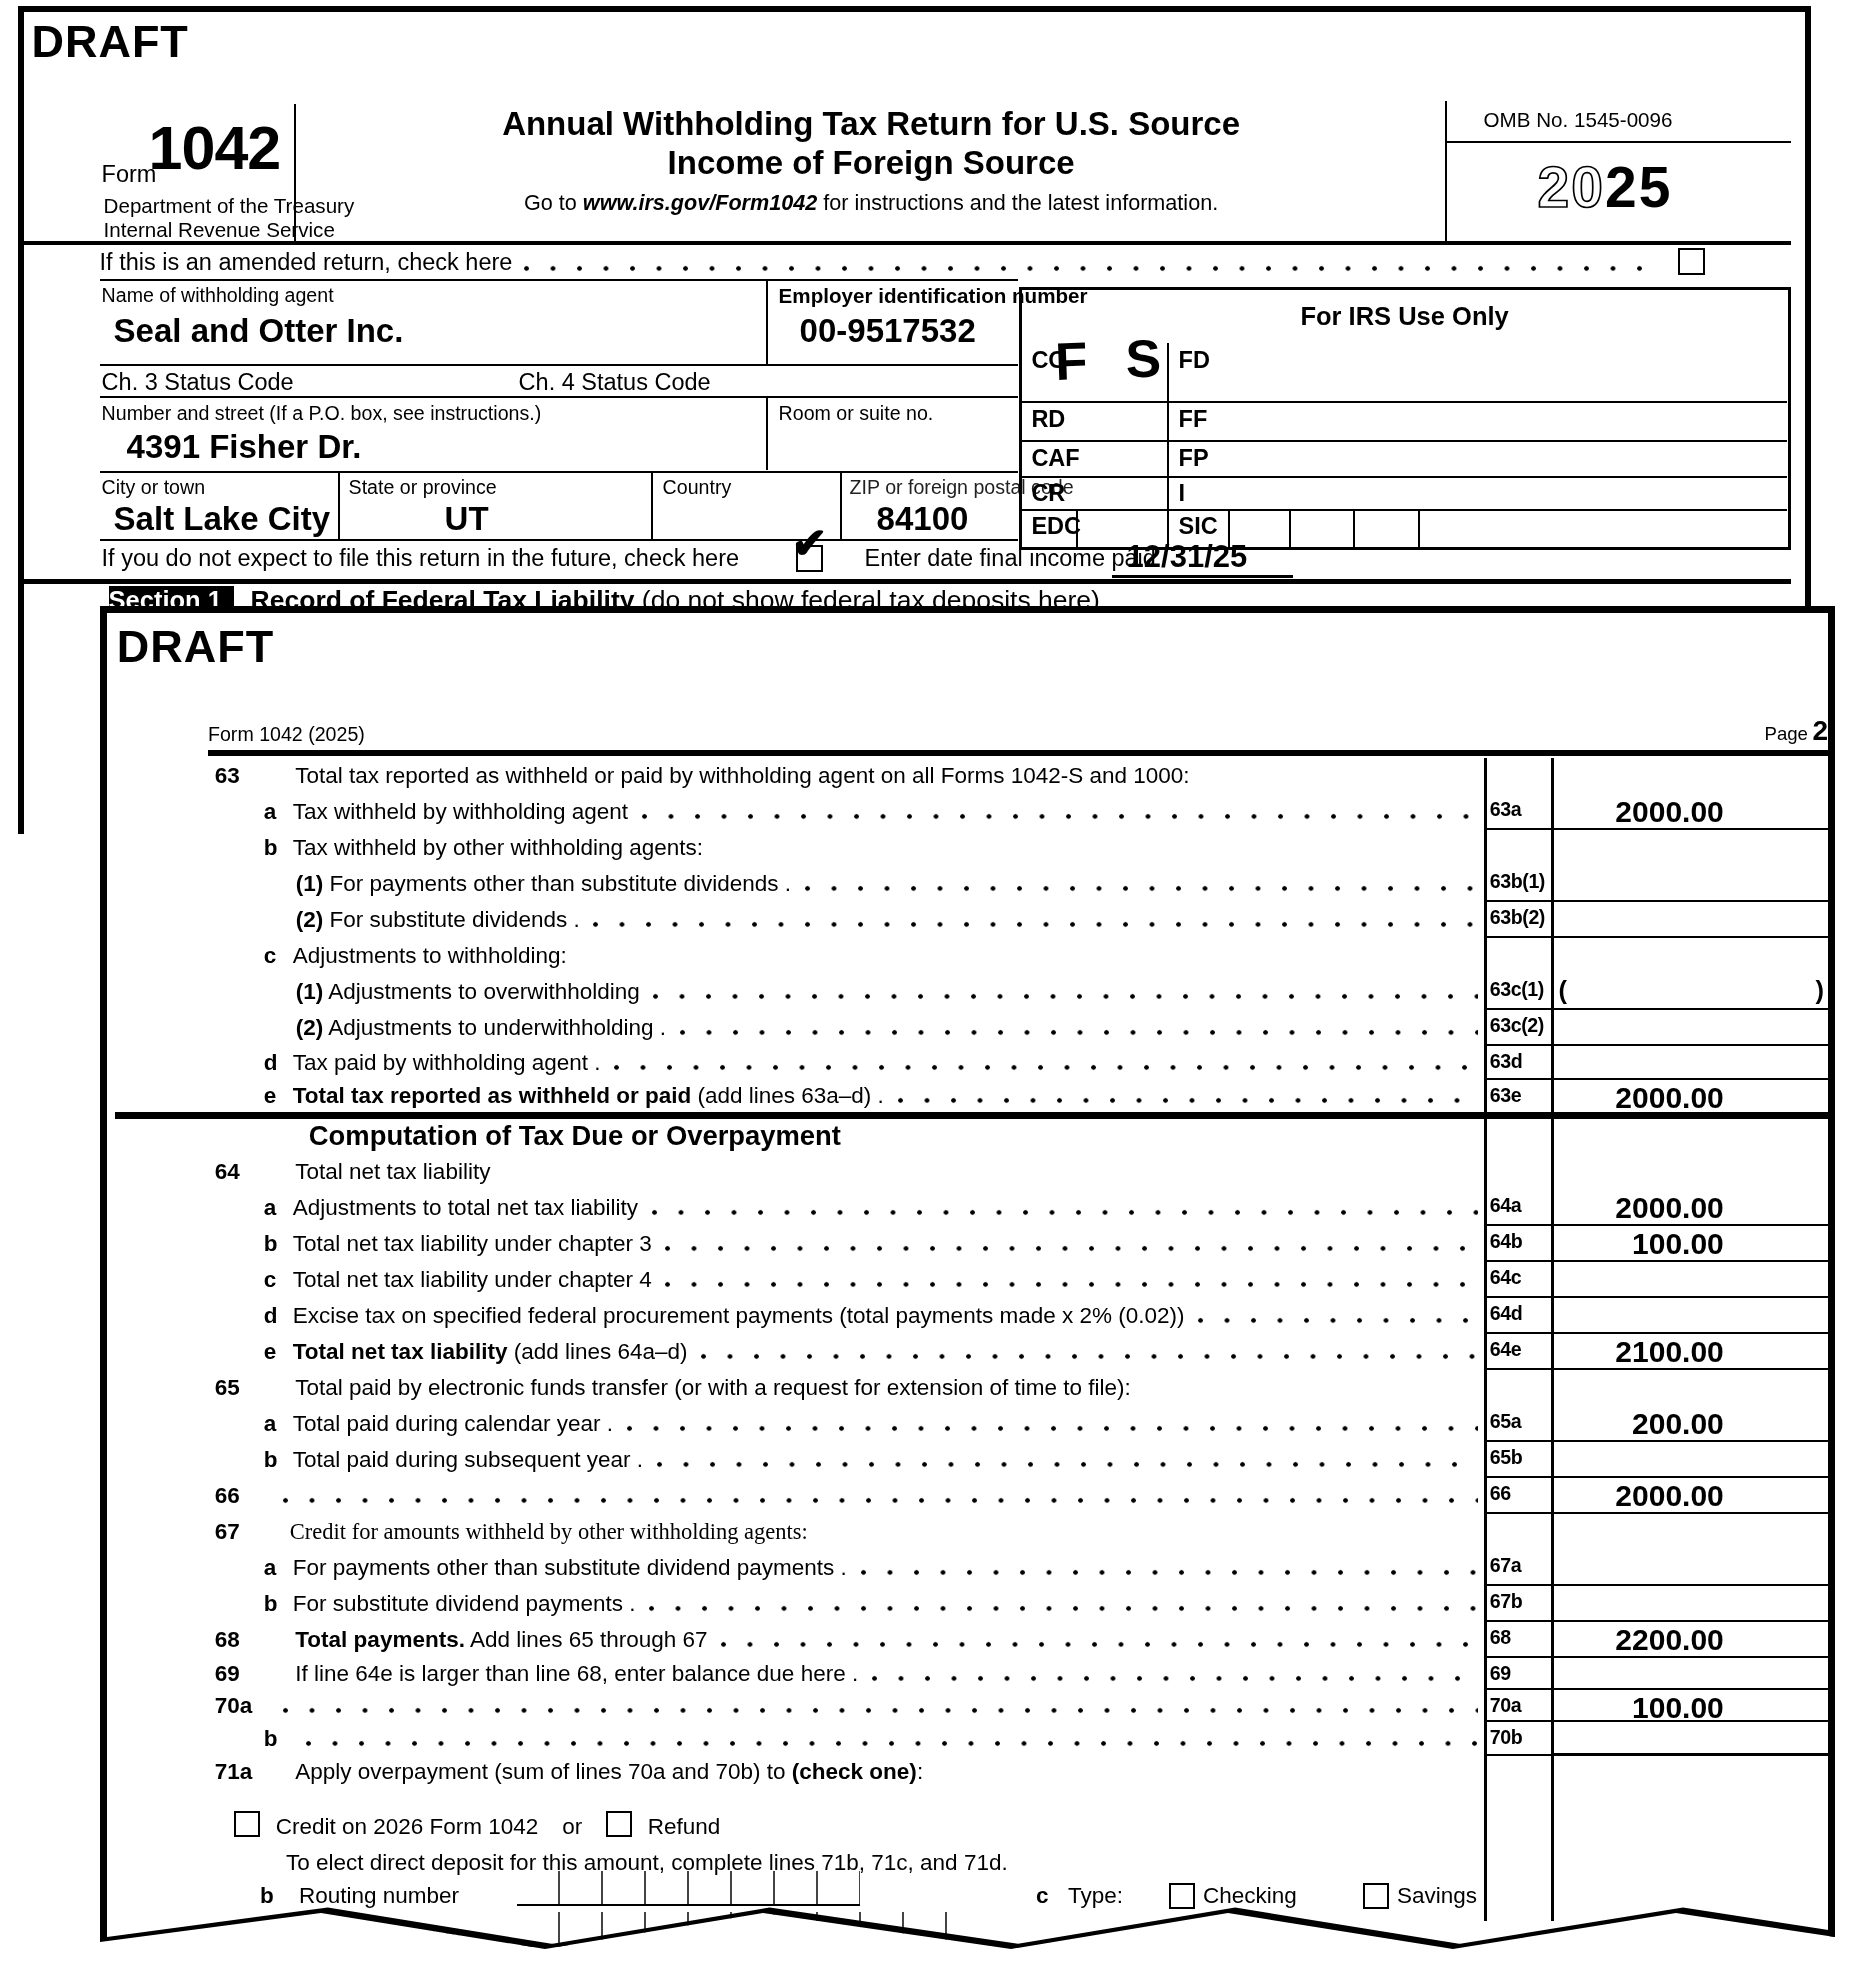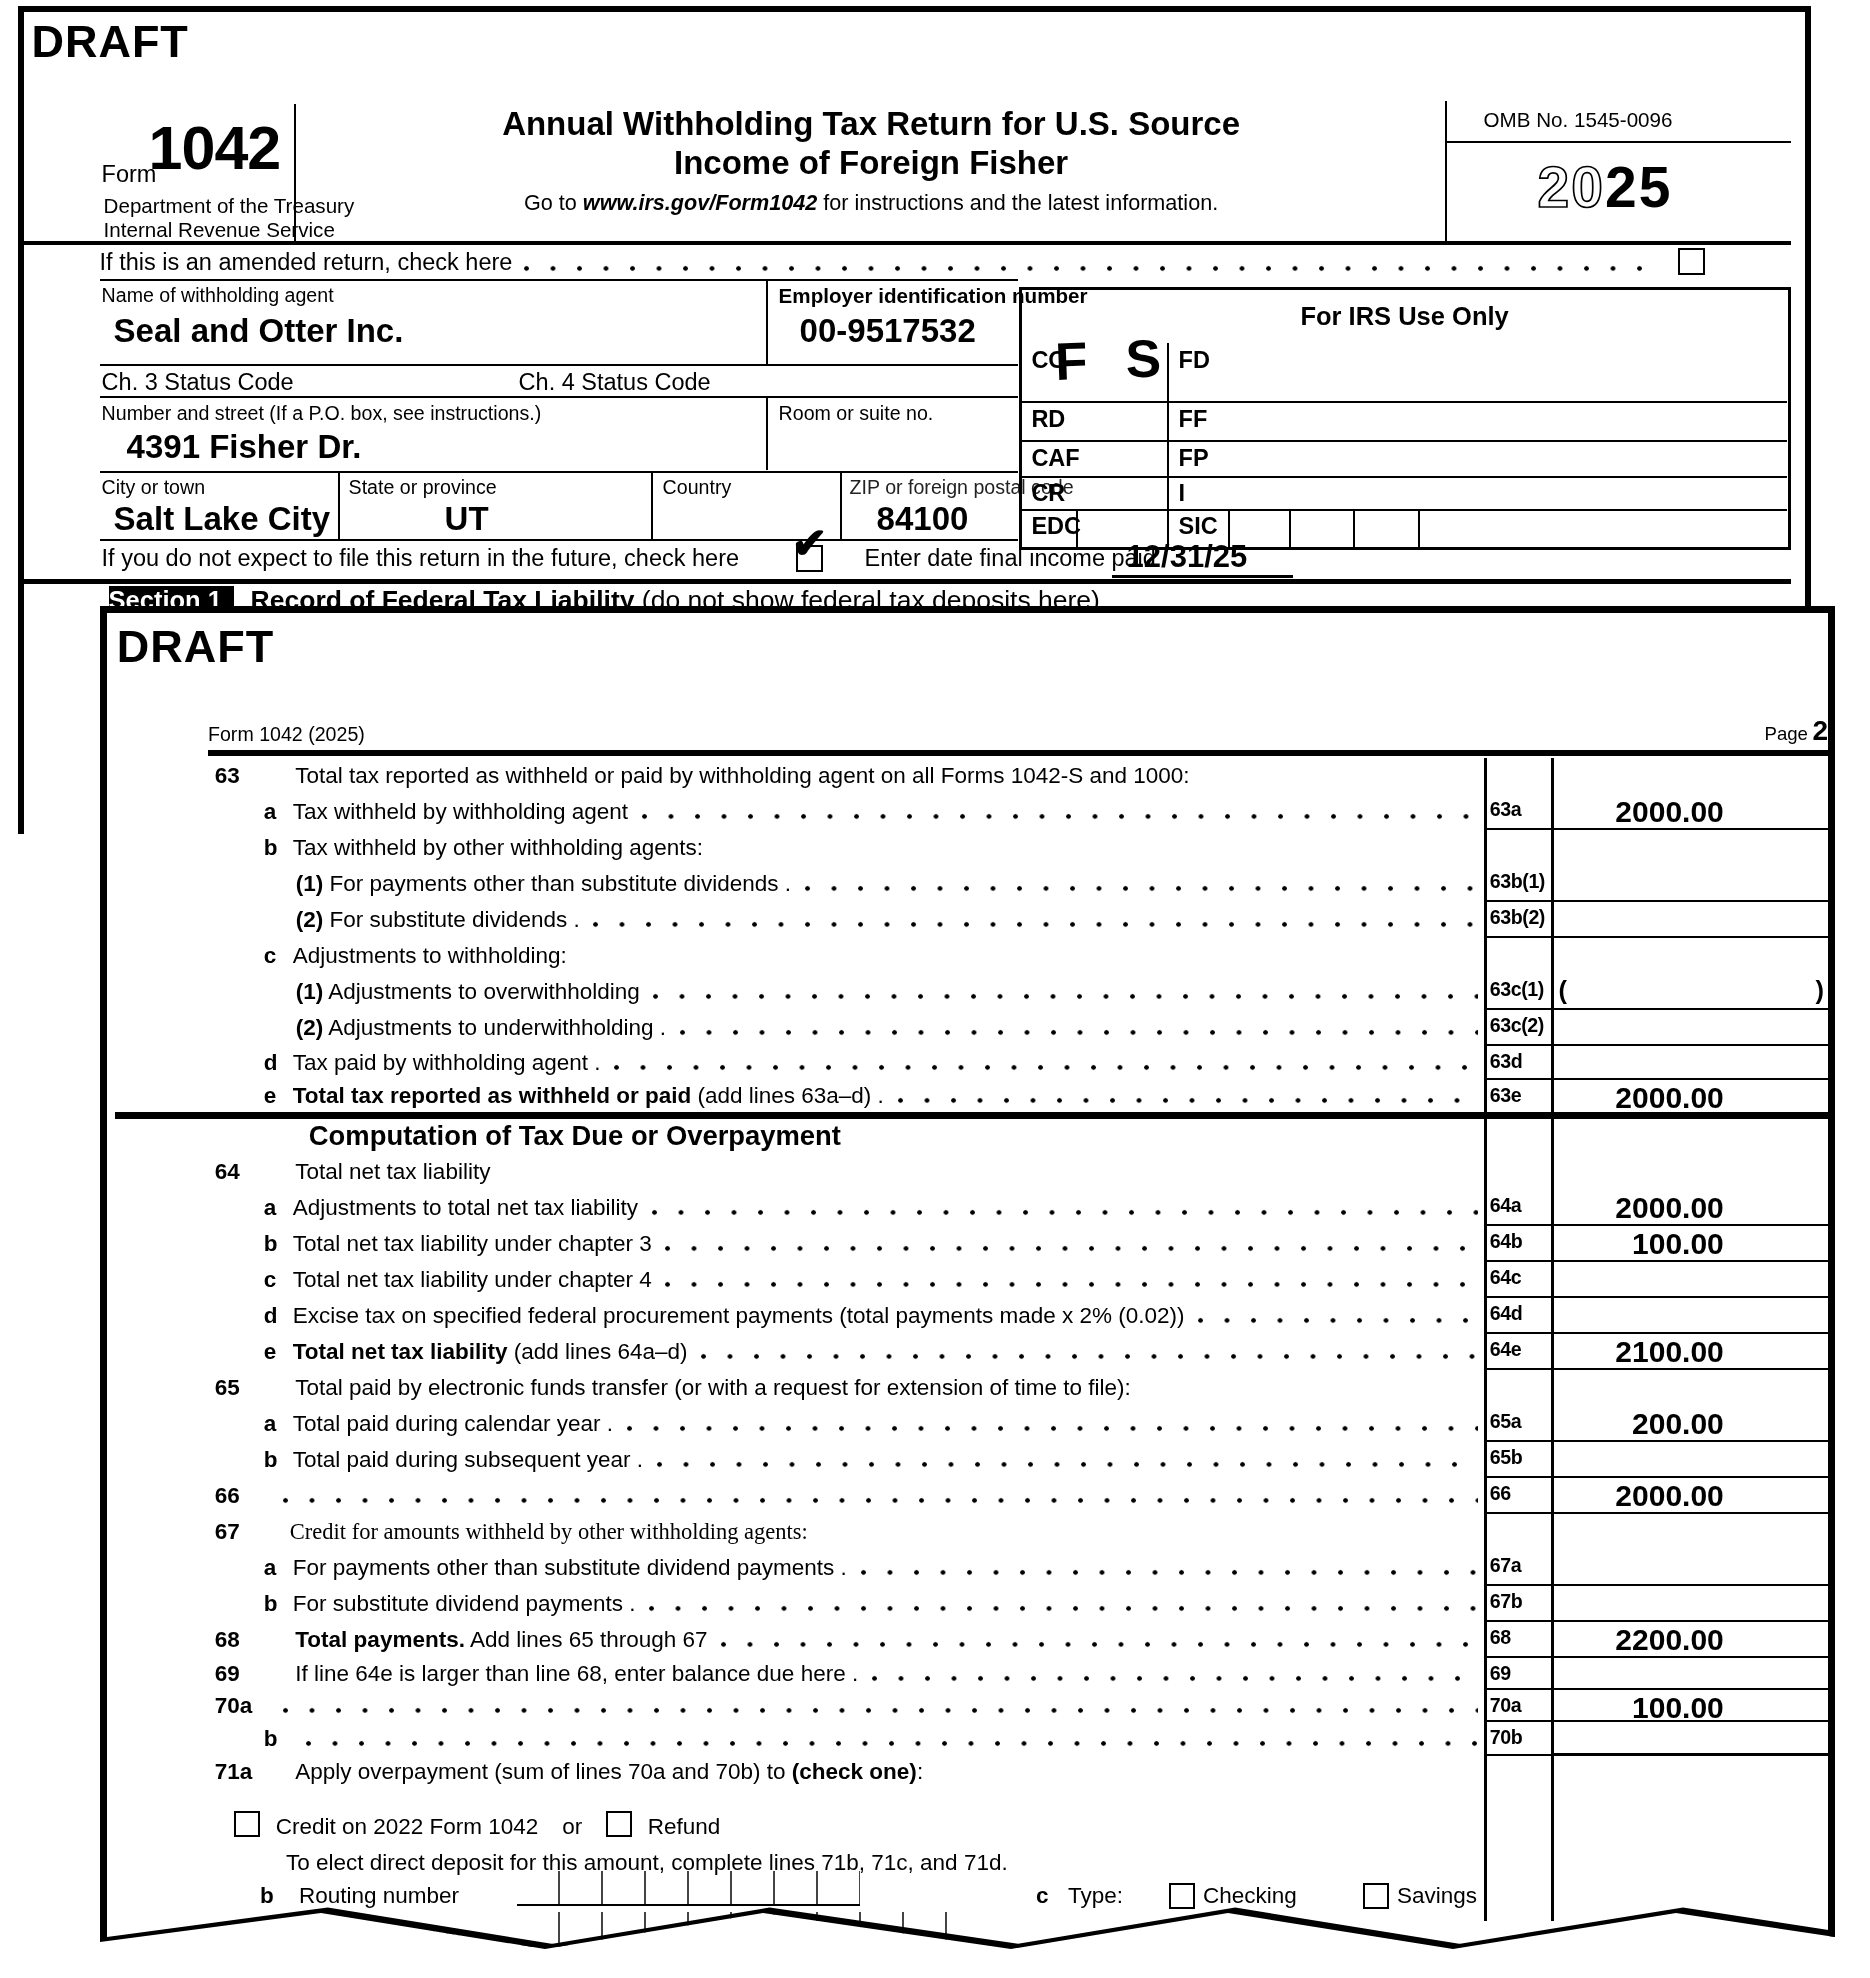--- a/index.html
+++ b/index.html
@@ -78,21 +78,21 @@
     <div class="abs draft" style="left:7.8px;top:3.9px;">DRAFT</div>
 
     <div class="abs formword" style="left:78px;top:149px;">Form</div>
     <div class="abs formnum" style="left:125px;top:106px;">1042</div>
     <div class="abs dept" style="left:80px;top:182px;">Department of the Treasury</div>
     <div class="abs dept" style="left:80px;top:206px;">Internal Revenue Service</div>
     <div class="vline" style="left:270px;top:92px;height:137px;"></div>
 
     <div class="abs title" style="left:279px;top:92px;width:1137px;">
       <span>Annual Withholding Tax Return for U.S. Source</span><br>
-      <span>Income of Foreign Fisher</span>
+      <span>Income of Foreign Source</span>
     </div>
     <div class="abs goto" style="left:279px;top:178px;width:1137px;"><span>Go to </span><i>www.irs.gov/Form1042</i><span> for instructions and the latest information.</span></div>
 
     <div class="vline" style="left:1421px;top:89px;height:140px;"></div>
     <div class="abs omb" style="left:1460px;top:96px;">OMB No. 1545-0096</div>
     <div class="hline" style="left:1421px;top:129px;width:346px;"></div>
     <div class="abs year" style="left:1514px;top:147px;"><span class="outline">20</span><span>25</span></div>
     <div class="thick" style="left:0px;top:229px;width:1767px;height:3.9px;"></div>
 
     <div class="abs lab2" style="left:76px;top:237px;">If this is an amended return, check here</div>
@@ -355,21 +355,21 @@
           <div class="amtcell uline2"></div>
         </div>
         <div class="r" style="height: 32px;">
           <span class="num">71a</span>
           <span class="txt" style="margin-left: 25.5px;"><span>Apply overpayment (sum of lines 70a and 70b) to </span><b>(check one)</b><span>:</span></span>
         </div>
       </div>
 
     <div class="abs" style="left:127px;top:1198px;font-size:22.5px;">
       <span class="smallbox"></span>
-      <span class="b2txt" style="margin-left:9.8px;">Credit on 2022 Form 1042</span>
+      <span class="b2txt" style="margin-left:9.8px;">Credit on 2026 Form 1042</span>
       <span class="b2txt" style="margin-left:17.6px;">or</span>
       <span class="smallbox" style="margin-left:17.6px;"></span>
       <span class="b2txt" style="margin-left:9.8px;">Refund</span>
     </div>
 
     <div class="abs b2txt" style="left:179px;top:1237px;">To elect direct deposit for this amount, complete lines 71b, 71c, and 71d.</div>
 
     <div class="abs" style="left:0;top:1270px;width:1719px;height:39px;">
       <span class="abs" style="left:153px;font-weight:bold;font-size:22.5px;">b</span>
       <span class="abs b2txt" style="left:192px;">Routing number</span>

